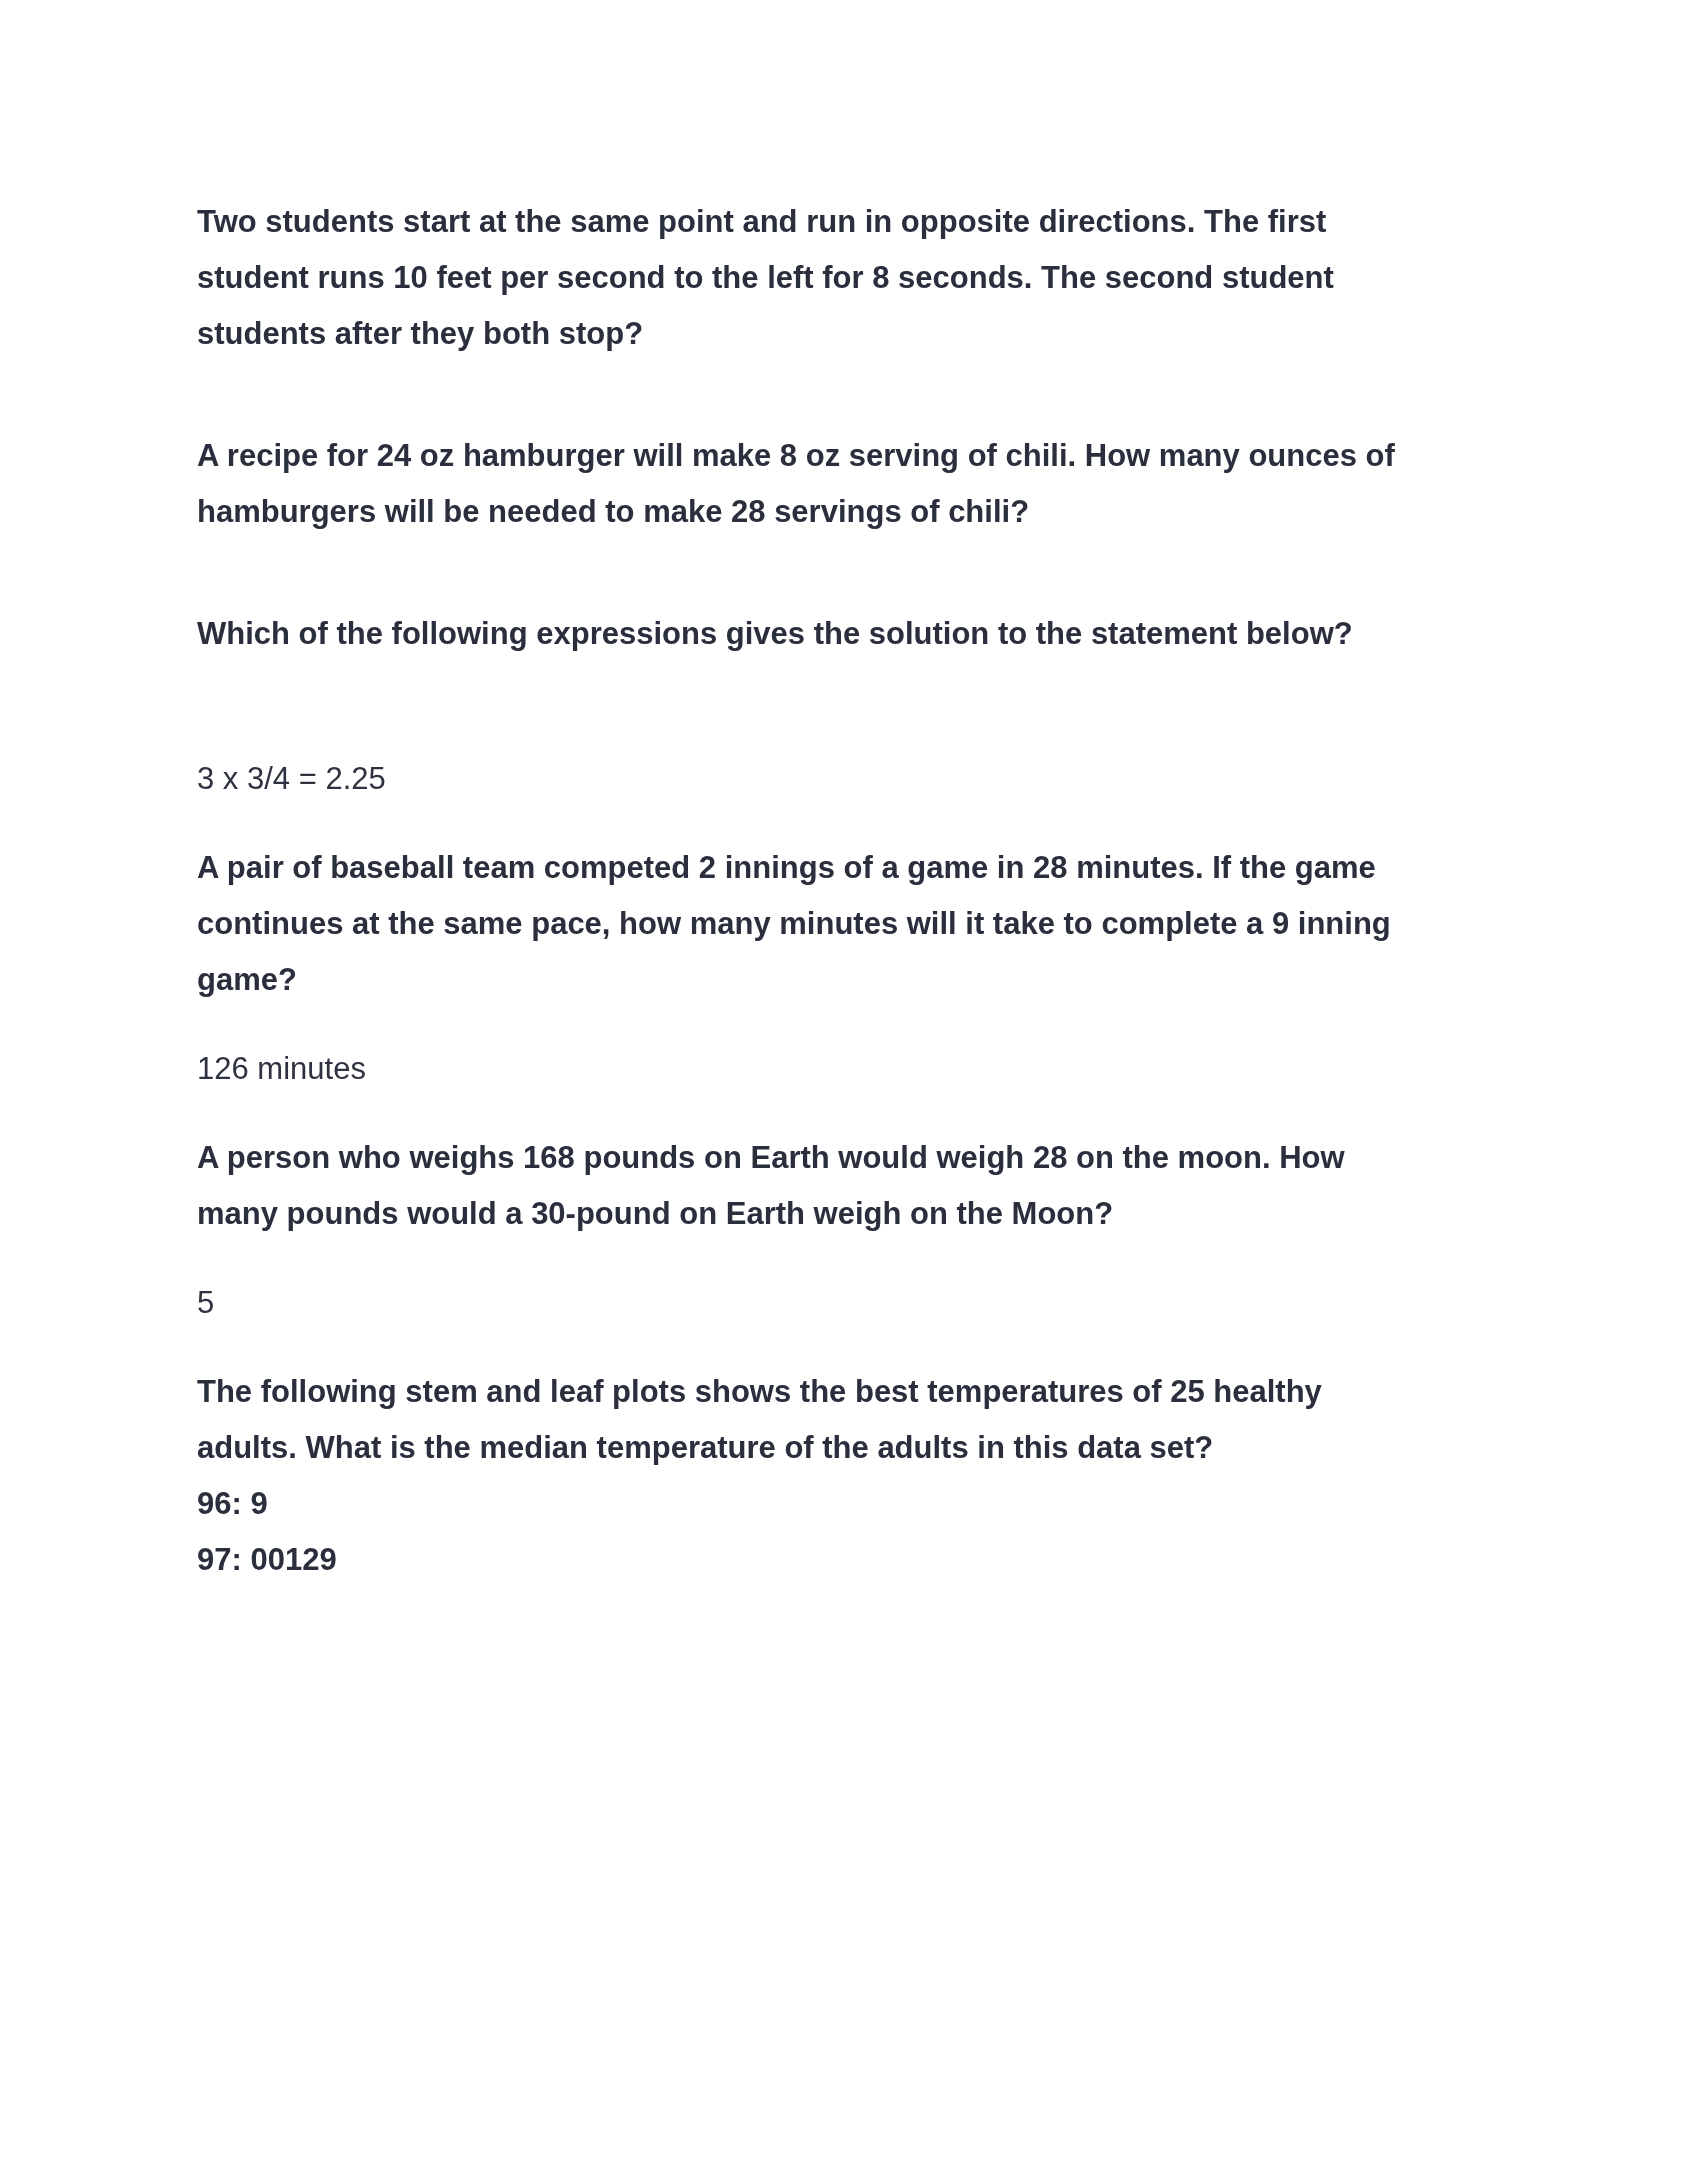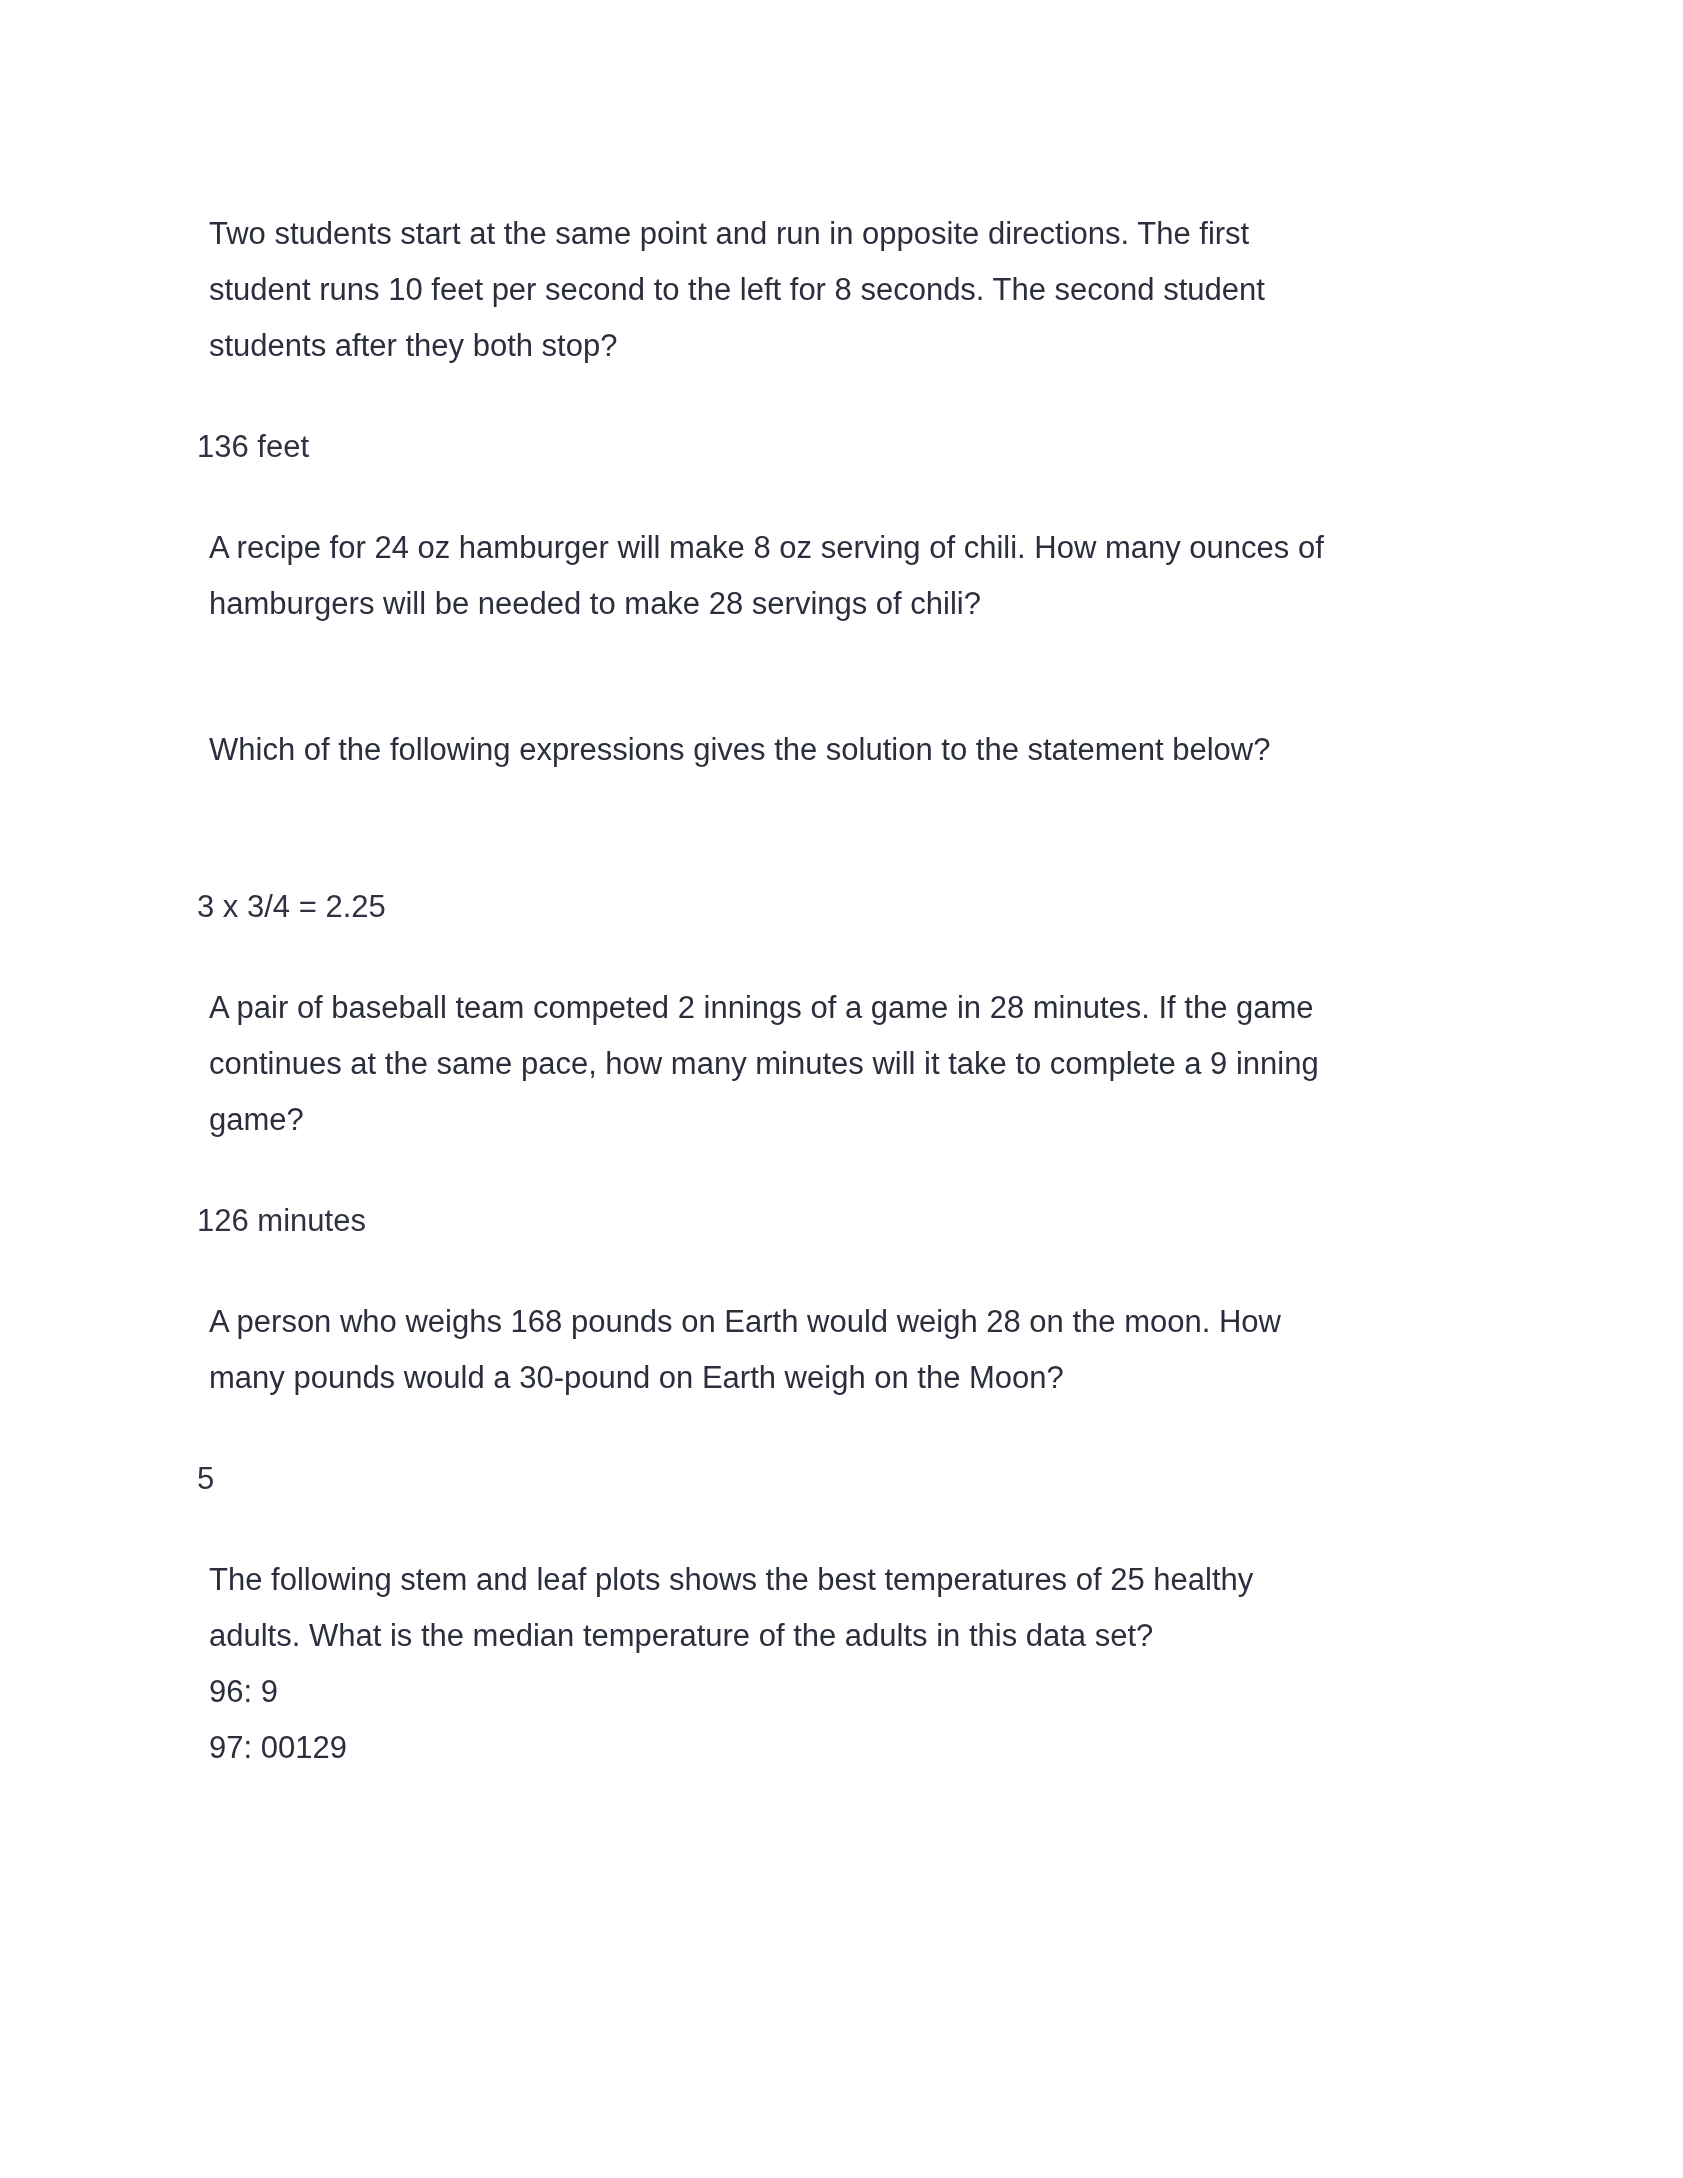--- a/index.html
+++ b/index.html
@@ -6,24 +6,24 @@
     body { width: 1683px; height: 2178px; position: relative; overflow: hidden; }
     .page {
       position: absolute;
       left: 197px;
       top: 194px;
       width: 1297px;
       font-family: "Liberation Sans", sans-serif;
       color: #2b2f3d;
     }
     .q {
-      font-weight: normal;
+      font-weight: bold;
       font-size: 31px;
       line-height: 56px;
-      margin: 12px;
+      margin: 0;
     }
     .a {
       font-weight: normal;
       font-size: 31px;
       line-height: 56px;
       margin: 0;
       color: #2f3240;
     }
     .gap-sm { height: 33px; }
     .gap-md { height: 33px; }
@@ -35,21 +35,20 @@
 
 <div class="page">
 
   <div>
     <p class="q">
       <span class="line">Two students start at the same point and run in opposite directions. The first</span>
       <span class="line">student runs 10 feet per second to the left for 8 seconds. The second student</span>
       <span class="line">students after they both stop?</span>
     </p>
     <div class="gap-sm"></div>
-    <p class="a">136 feet</p>
     <div class="gap-md"></div>
   </div>
 
   <div>
     <p class="q">
       <span class="line">A recipe for 24 oz hamburger will make 8 oz serving of chili. How many ounces of</span>
       <span class="line">hamburgers will be needed to make 28 servings of chili?</span>
     </p>
     <div class="gap-sm"></div>
     <div class="gap-md"></div>

